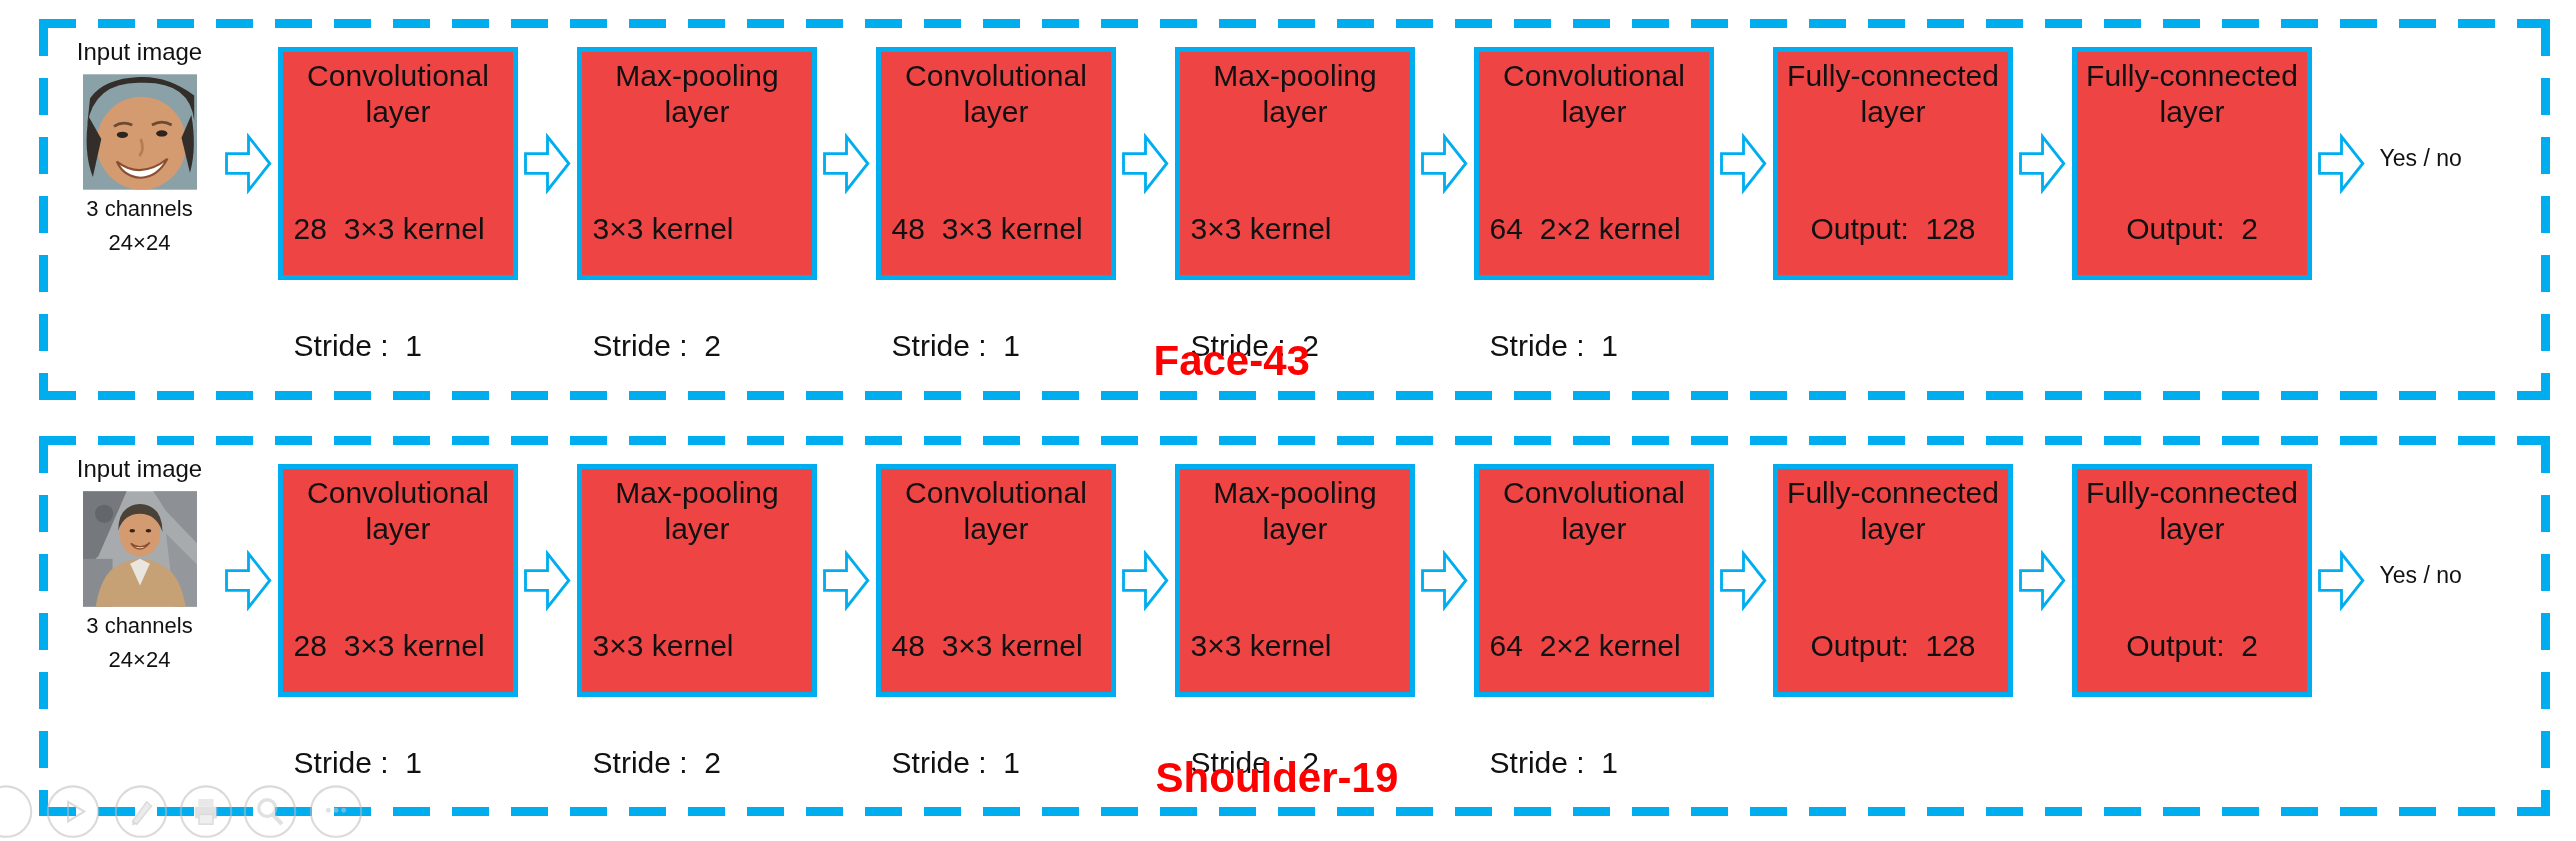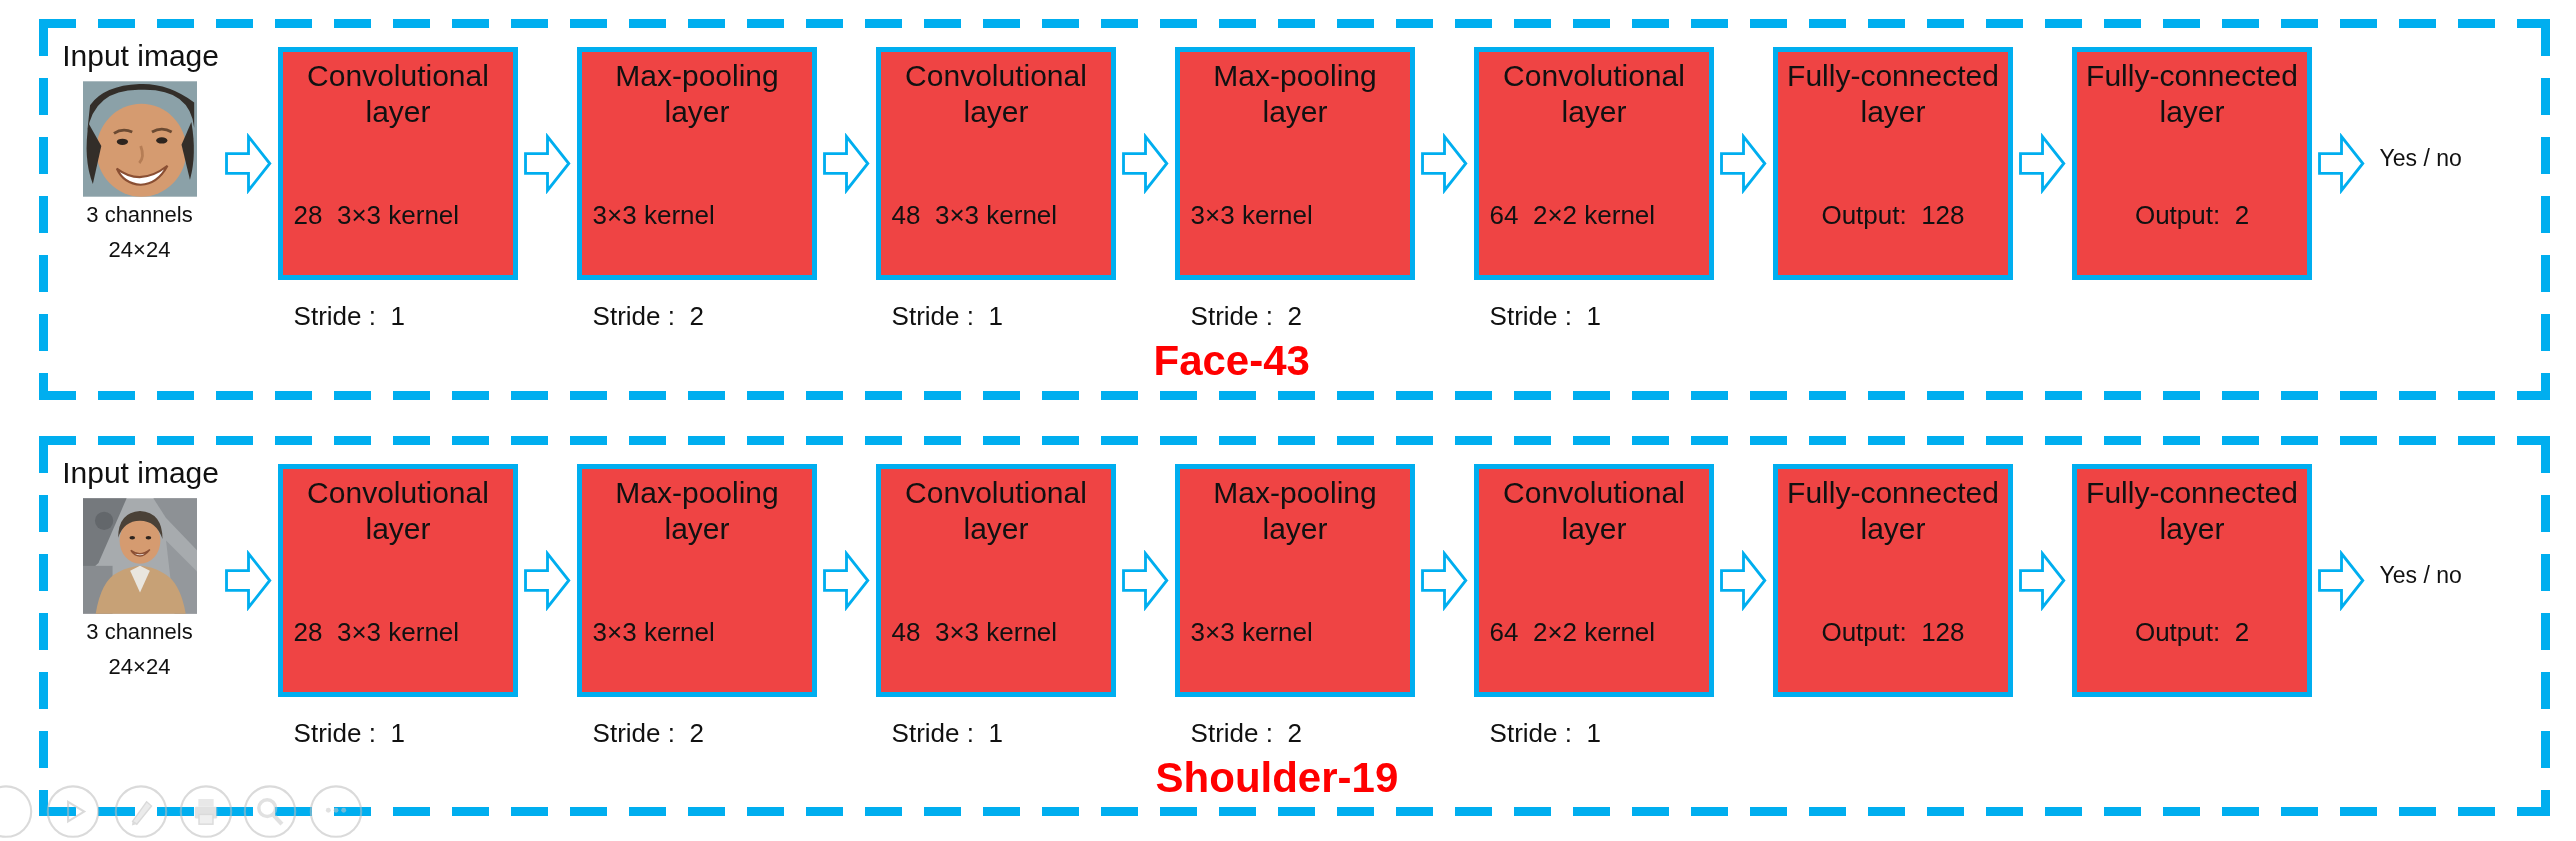--- a/index.html
+++ b/index.html
@@ -16,33 +16,33 @@
     background:repeating-linear-gradient(90deg,#00AEEF 0 37px,transparent 37px 59px);}
   .dash-v{top:0;bottom:0;width:9.2px;
     background:repeating-linear-gradient(180deg,#00AEEF 0 37px,transparent 37px 59px);}
   .dash-top{top:0;}
   .dash-bottom{bottom:0;}
   .dash-left{left:0;}
   .dash-right{right:0;}
   
   .flow{position:absolute;left:21px;top:17.7px;display:flex;align-items:flex-start;}
   .input-col{flex:none;width:159px;text-align:center;}
-  .input-label{font-size:30px;line-height:1.1;margin-top:2.1px;text-align:right;}
+  .input-label{font-size:24px;line-height:1.1;margin-top:2.1px;}
   .photo{width:114px;height:116px;margin:9.2px auto 0;overflow:hidden;}
   .photo svg{display:block;}
   .caption{font-size:22px;line-height:1.1;margin-top:6.4px;}
   .caption.size{margin-top:10px;}
   .arrow-slot{flex:none;width:59px;display:flex;justify-content:center;margin-top:96px;}
   .layer-box{
     flex:none;width:240px;height:233px;margin-top:10.6px;box-sizing:border-box;
     border:5px solid #00AEEF;background:#ef4444;display:flex;flex-direction:column;
   }
   .box-title{margin-top:5.6px;text-align:center;font-size:30px;line-height:1.22;}
   .box-details{margin-top:auto;margin-bottom:11.3px;padding-left:10.6px;
-    font-size:26px;line-height:1.3;white-space:pre;}
+    font-size:30px;line-height:1.3;white-space:pre;}
   .layer-box.fc .box-details{padding-left:0;text-align:center;margin-bottom:34px;}
   .yes-no{flex:none;margin-top:108px;margin-left:8.5px;font-size:23px;white-space:pre;}
   .row-title{position:absolute;top:318px;transform:translateX(-50%);
     font-size:42px;font-weight:bold;color:#FF0000;letter-spacing:0px;}
   .panel-face .row-title{left:47.5%;}
   .panel-shoulder .row-title{left:49.3%;}
   
   .float-toolbar{position:absolute;left:0;top:785px;height:56px;width:395px;opacity:.55;z-index:5;}
   .float-toolbar svg{position:absolute;top:0;}
 </style>

